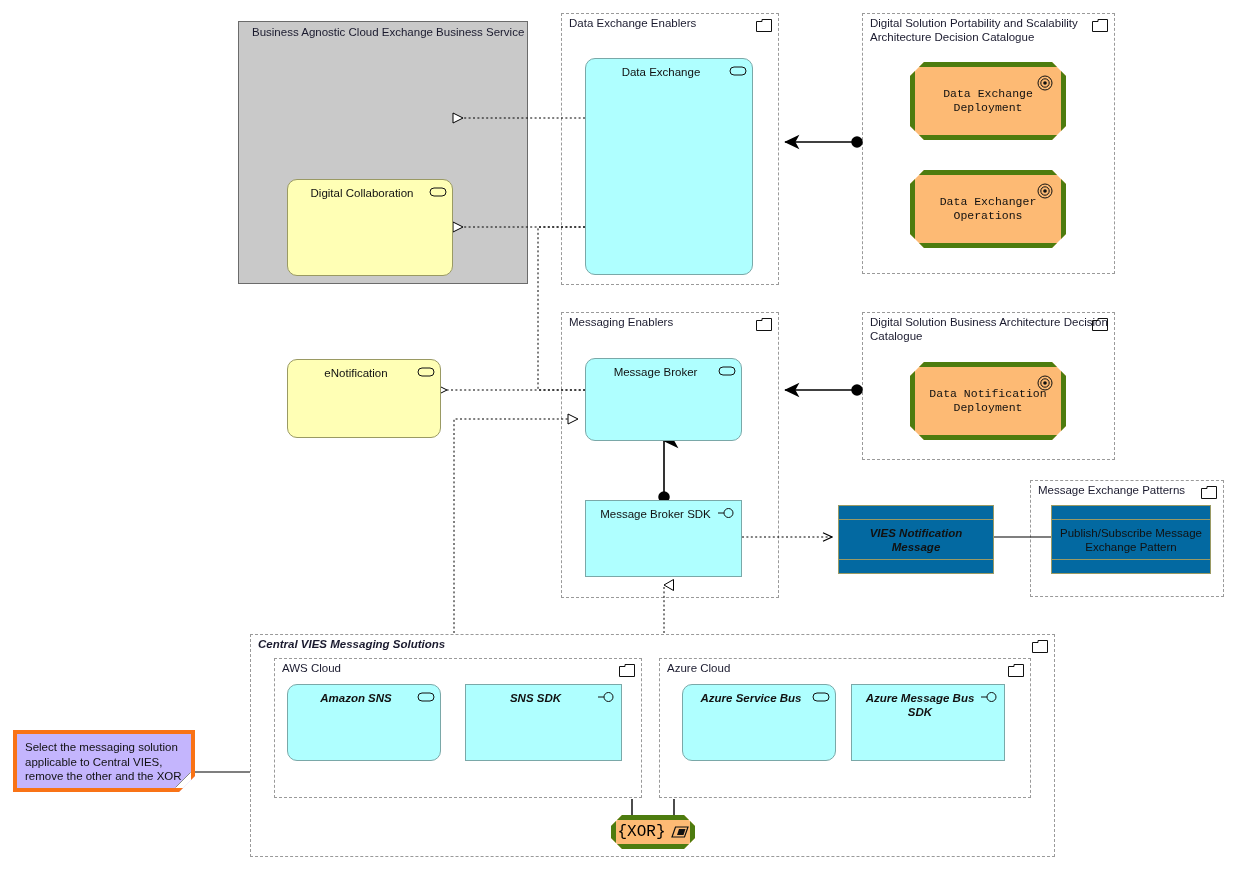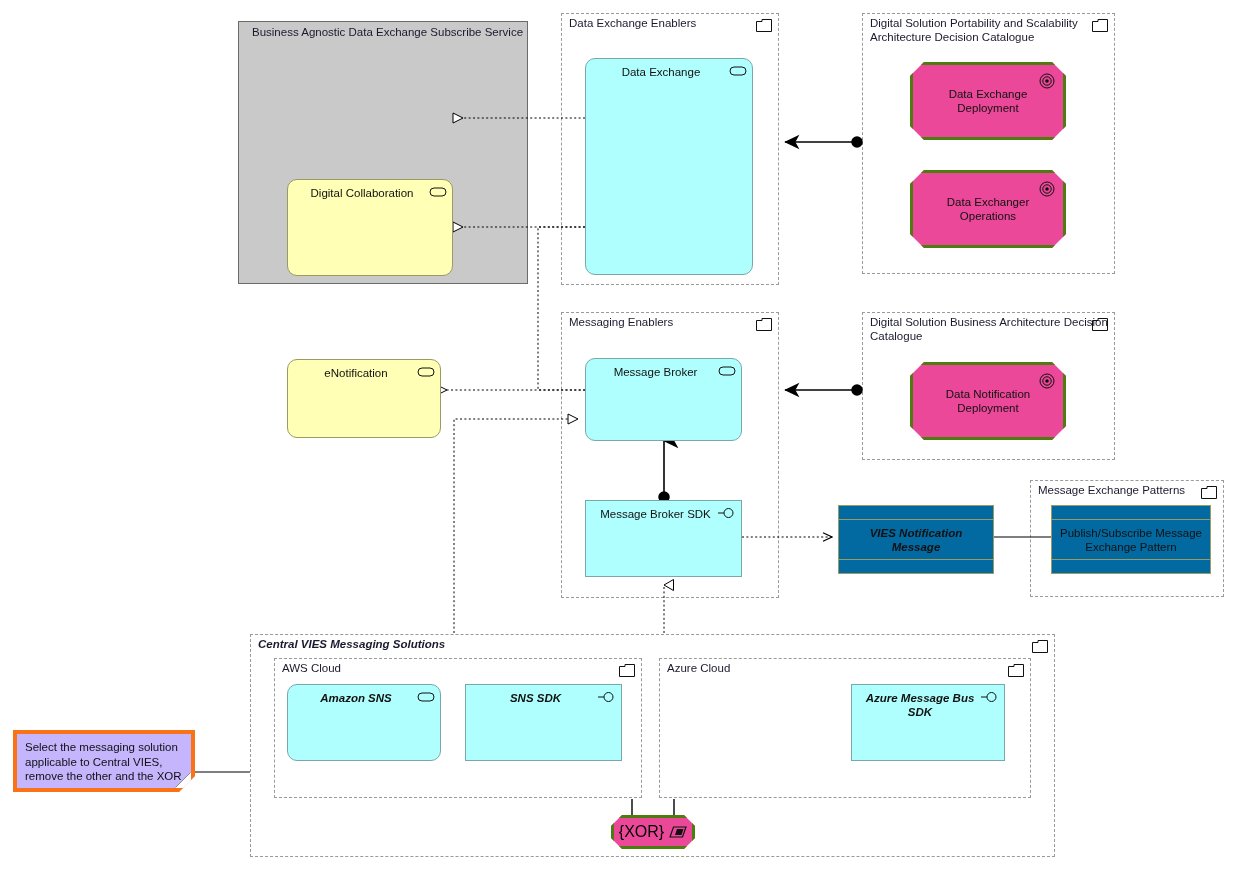--- a/index.html
+++ b/index.html
@@ -32,23 +32,23 @@
 
   
   .bobj{position:absolute;box-sizing:border-box;background:#0369a1;border:1px solid #9a9a63;}
   .bobj .bar-top{position:absolute;left:0;right:0;top:13px;height:1px;background:#9a9a63;}
   .bobj .bar-bot{position:absolute;left:0;right:0;bottom:13px;height:1px;background:#9a9a63;}
   .bobj .lbl{position:absolute;left:6px;right:6px;top:50%;transform:translateY(-50%);
              text-align:center;font-size:11.5px;line-height:14px;color:#111;}
   .bobj.bi .lbl{font-style:italic;font-weight:bold;}
 
   
-  .octa{position:absolute;box-sizing:border-box;background:#ec4899;border:3px solid #4d7c0f;
+  .octa{position:absolute;box-sizing:border-box;background:#fdba74;border:5px solid #4d7c0f;
         clip-path:polygon(14px 0,calc(100% - 14px) 0,100% 14px,100% calc(100% - 14px),
-                 calc(100% - 14px) 100%,14px 100%,0 calc(100% - 14px),0 14px);}
+                 calc(100% - 14px) 100%,14px 100%,0 calc(100% - 14px),0 14px);font-family:Liberation Mono, monospace;}
   .octa .lbl{position:absolute;left:10px;right:10px;top:50%;transform:translateY(-50%);
              text-align:center;font-size:11.5px;line-height:14px;color:#111;}
   .octa .badge{position:absolute;right:8px;top:8px;width:16px;height:16px;}
   .octa.small{clip-path:polygon(11px 0,calc(100% - 11px) 0,100% 11px,100% calc(100% - 11px),
               calc(100% - 11px) 100%,11px 100%,0 calc(100% - 11px),0 11px);}
   .octa .xorwrap{position:absolute;left:0;right:0;top:50%;transform:translateY(-50%);
                  display:flex;align-items:center;justify-content:center;gap:5px;}
 
   
   .note{position:absolute;box-sizing:border-box;background:#c4b5fd;border:4px solid #f97316;
@@ -56,21 +56,21 @@
   .note .txt{position:absolute;left:8px;top:6px;right:8px;font-size:11.5px;line-height:14.5px;
              color:#111;white-space:pre-line;}
   .note .fold{position:absolute;right:0;bottom:0;width:16px;height:16px;}
 </style>
 </head>
 <body>
 
 <div id="canvas">
 
   <div class="solidbox" style="left:238px;top:21px;width:290px;height:263px;">
-    <div class="g-title">Business Agnostic Data Exchange Subscribe Service</div>
+    <div class="g-title">Business Agnostic Cloud Exchange Business Service</div>
   </div>
 
   <div class="group" style="left:561px;top:13px;width:218px;height:272px;">
     <div class="g-title">Data Exchange Enablers</div>
     <svg class="folder-ico" viewBox="0 0 16 13">
       <path d="M0.5 2.5 H6 V0.5 H15.5 V12.5 H0.5 Z" fill="none" stroke="#111" stroke-width="1"></path>
     </svg>
   </div>
 
   <div class="group" style="left:862px;top:13px;width:253px;height:261px;">
@@ -262,20 +262,26 @@
   </div>
 
   <div class="node cyan bi" style="left:465px;top:684px;width:157px;height:77px;padding-left:28px;">
     <div class="lbl">SNS SDK</div>
     <svg class="badge" viewBox="0 0 18 12">
       <line x1="0" y1="6" x2="6" y2="6" stroke="#111" stroke-width="1"></line>
       <circle cx="10.5" cy="6" r="4.5" fill="none" stroke="#111" stroke-width="1"></circle>
     </svg>
   </div>
 
+  <div class="node cyan rounded bi" style="left:682px;top:684px;width:154px;height:77px;">
+    <div class="lbl">Azure Service Bus</div>
+    <svg class="badge" viewBox="0 0 18 12">
+      <rect x="1" y="2" width="16" height="8" rx="4" ry="4" fill="none" stroke="#111" stroke-width="1"></rect>
+    </svg>
+  </div>
 
   <div class="node cyan bi" style="left:851px;top:684px;width:154px;height:77px;">
     <div class="lbl" style="white-space:pre-line;">Azure Message Bus
 SDK</div>
     <svg class="badge" viewBox="0 0 18 12">
       <line x1="0" y1="6" x2="6" y2="6" stroke="#111" stroke-width="1"></line>
       <circle cx="10.5" cy="6" r="4.5" fill="none" stroke="#111" stroke-width="1"></circle>
     </svg>
   </div>
 

